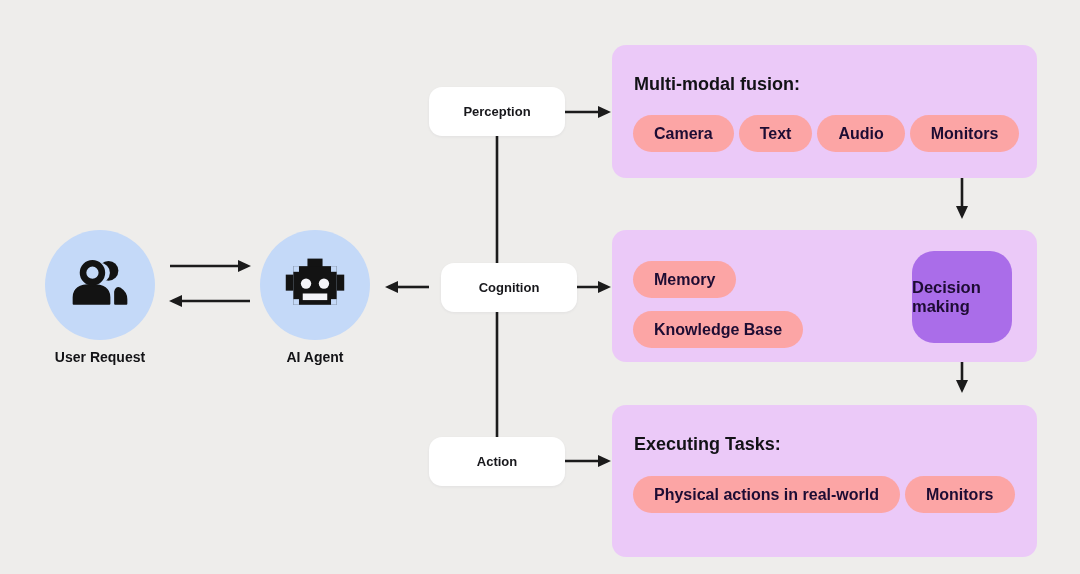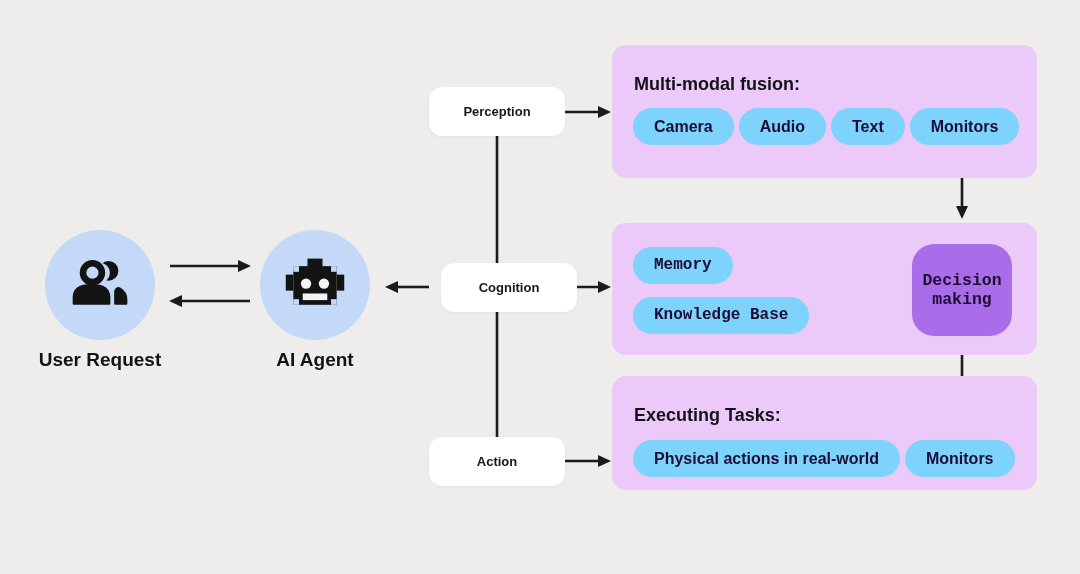--- a/index.html
+++ b/index.html
@@ -28,21 +28,21 @@
     background:#c4d9f8;
     display:flex;align-items:center;justify-content:center;
     z-index:2;
   }
   .actor-label{
     position:absolute;
     top:349px;
     width:170px;
     text-align:center;
     font-weight:700;
-    font-size:19px;
+    font-size:14px;
     color:#131316;
     z-index:2;
   }
   
   .stage{
     position:absolute;
     left:429px;
     width:136px;height:49px;
     background:#ffffff;
     border-radius:13px;
@@ -66,35 +66,35 @@
     font-weight:700;font-size:18px;color:#121216;
   }
   .pill-row{
     position:absolute;
     left:21px;top:63px;
     display:flex;gap:5px;
   }
   .pill{
     height:37px;line-height:37px;
     padding:0 21px;
-    background:#7dd3fc;
+    background:#fca5a5;
     border-radius:20px;
     font-weight:700;font-size:16px;
     color:#1d0c33;
     white-space:nowrap;
+    margin-top:7px;
   }
   .pill.abs{position:absolute;}
   .decision-box{
     position:absolute;
     left:300px;top:21px;
     width:100px;height:92px;
     background:#aa6de9;
     border-radius:22px;
     display:flex;align-items:center;justify-content:center;
-    text-align:center;
     font-weight:700;font-size:16.5px;line-height:1.18;
     color:#1d0c33;
   }
   .icon-svg{display:block;}
 </style>
 </head>
 <body>
 
 <div class="canvas">
 
@@ -190,33 +190,33 @@
   <div class="actor-label" style="left:230px;">AI Agent</div>
 
   <div class="stage" style="top:87px;">Perception</div>
   <div class="stage" style="top:263px;margin-left:12px;">Cognition</div>
   <div class="stage" style="top:437px;border-radius:13px;">Action</div>
 
   <div class="panel" style="top:45px;height:133px;">
     <div class="panel-title">Multi-modal fusion:</div>
     <div class="pill-row">
       <span class="pill">Camera</span>
+      <span class="pill">Text</span>
       <span class="pill">Audio</span>
-      <span class="pill">Text</span>
       <span class="pill">Monitors</span>
     </div>
   </div>
 
-  <div class="panel" style="top:223px;height:132px;font-family:Liberation Mono, monospace;">
+  <div class="panel" style="top:230px;height:132px;">
     <span class="pill abs" style="left:21px;top:24px;">Memory</span>
     <span class="pill abs" style="left:21px;top:74px;">Knowledge Base</span>
     <div class="decision-box">Decision making</div>
   </div>
 
-  <div class="panel" style="top:376px;height:114px;">
+  <div class="panel" style="top:405px;height:152px;">
     <div class="panel-title">Executing Tasks:</div>
     <div class="pill-row" style="top:64px;justify-content:flex-end;">
       <span class="pill">Physical actions in real-world</span>
       <span class="pill">Monitors</span>
     </div>
   </div>
 
 </div>
 
 </body></html>

